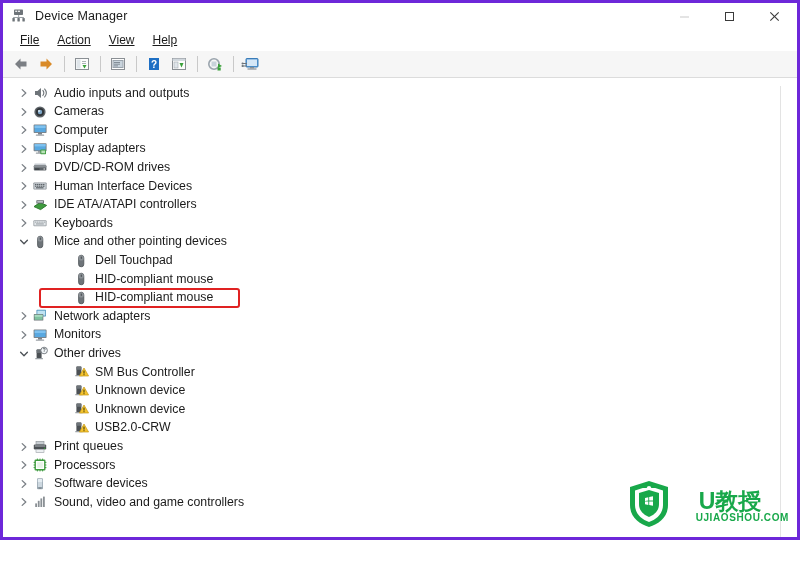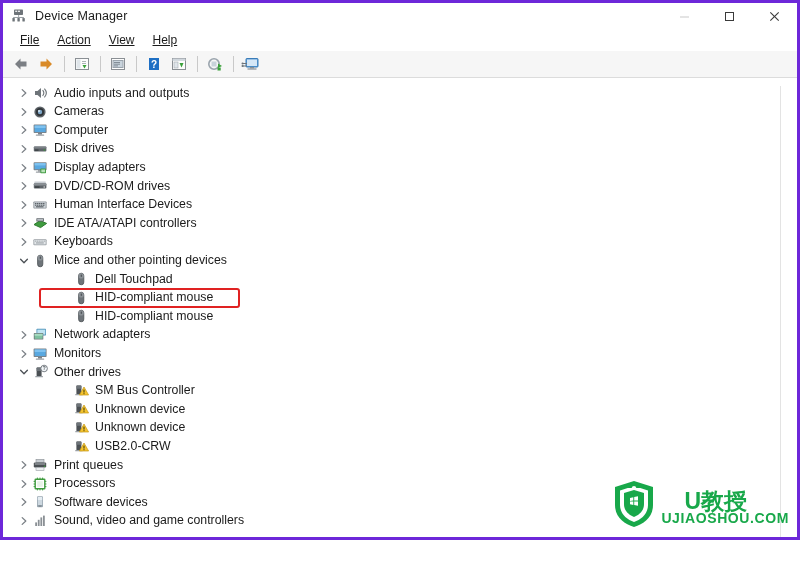--- a/index.html
+++ b/index.html
@@ -174,25 +174,26 @@
   .wm-text { margin-left: 4px; }
   .wm-main {
     font-size: 23px;
     font-weight: bold;
     color: #18a84a;
     letter-spacing: 0px;
     line-height: 23px;
     margin-left: 23px;
   }
   .wm-sub {
-    font-size: 14px;
+    font-size: 10px;
     font-weight: bold;
     color: #18a84a;
     letter-spacing: 0.6px;
     line-height: 10px;
+    margin-left: 20px;
   }
 </style>
 </head>
 <body>
 
 <div id="app">
 
   <div class="titlebar">
     <div class="title-icon">
       <svg width="16" height="16" viewBox="0 0 16 16">
@@ -347,34 +348,20 @@
             </svg></span>
           <span class="lbl">Computer</span>
         </div>
         <div class="row lvl1">
           <span class="chev">
             <svg width="10" height="10" viewBox="0 0 10 10">
               <path d="M3.2 1.6 L6.8 5 L3.2 8.4" fill="none" stroke="#7b8086" stroke-width="1.3" stroke-linecap="round" stroke-linejoin="round"></path>
             </svg>
           </span>
           <span class="ico"><svg width="17" height="16" viewBox="0 0 17 16">
-              <rect x="1.8" y="5.4" width="12.6" height="5" rx="1" fill="#5e6469"></rect>
-              <rect x="1.8" y="5.4" width="12.6" height="2.2" rx="1" fill="#7c8287"></rect>
-              <rect x="3" y="8.6" width="3.5" height="1" fill="#2f3437"></rect>
-              <circle cx="12.4" cy="9" r="0.7" fill="#3aa03a"></circle>
-            </svg></span>
-          <span class="lbl">Disk drives</span>
-        </div>
-        <div class="row lvl1">
-          <span class="chev">
-            <svg width="10" height="10" viewBox="0 0 10 10">
-              <path d="M3.2 1.6 L6.8 5 L3.2 8.4" fill="none" stroke="#7b8086" stroke-width="1.3" stroke-linecap="round" stroke-linejoin="round"></path>
-            </svg>
-          </span>
-          <span class="ico"><svg width="17" height="16" viewBox="0 0 17 16">
               <rect x="1.6" y="2.2" width="13" height="8" rx="0.8" fill="#7c8287"></rect>
               <rect x="2.6" y="3.1" width="11" height="6.2" fill="#59a8e0"></rect>
               <rect x="2.6" y="3.1" width="11" height="2.3" fill="#7fc2f0"></rect>
               <rect x="6" y="10.3" width="4" height="1.3" fill="#7c8287"></rect>
               <rect x="3.8" y="11.5" width="8.4" height="1.2" rx="0.4" fill="#9aa0a5"></rect>
               <rect x="8.4" y="8.6" width="5.6" height="4.6" rx="0.6" fill="#3f9b3f"></rect>
               <rect x="9.3" y="9.5" width="3.8" height="2.8" fill="#b9e2b9"></rect>
             </svg></span>
           <span class="lbl">Display adapters</span>
         </div>

